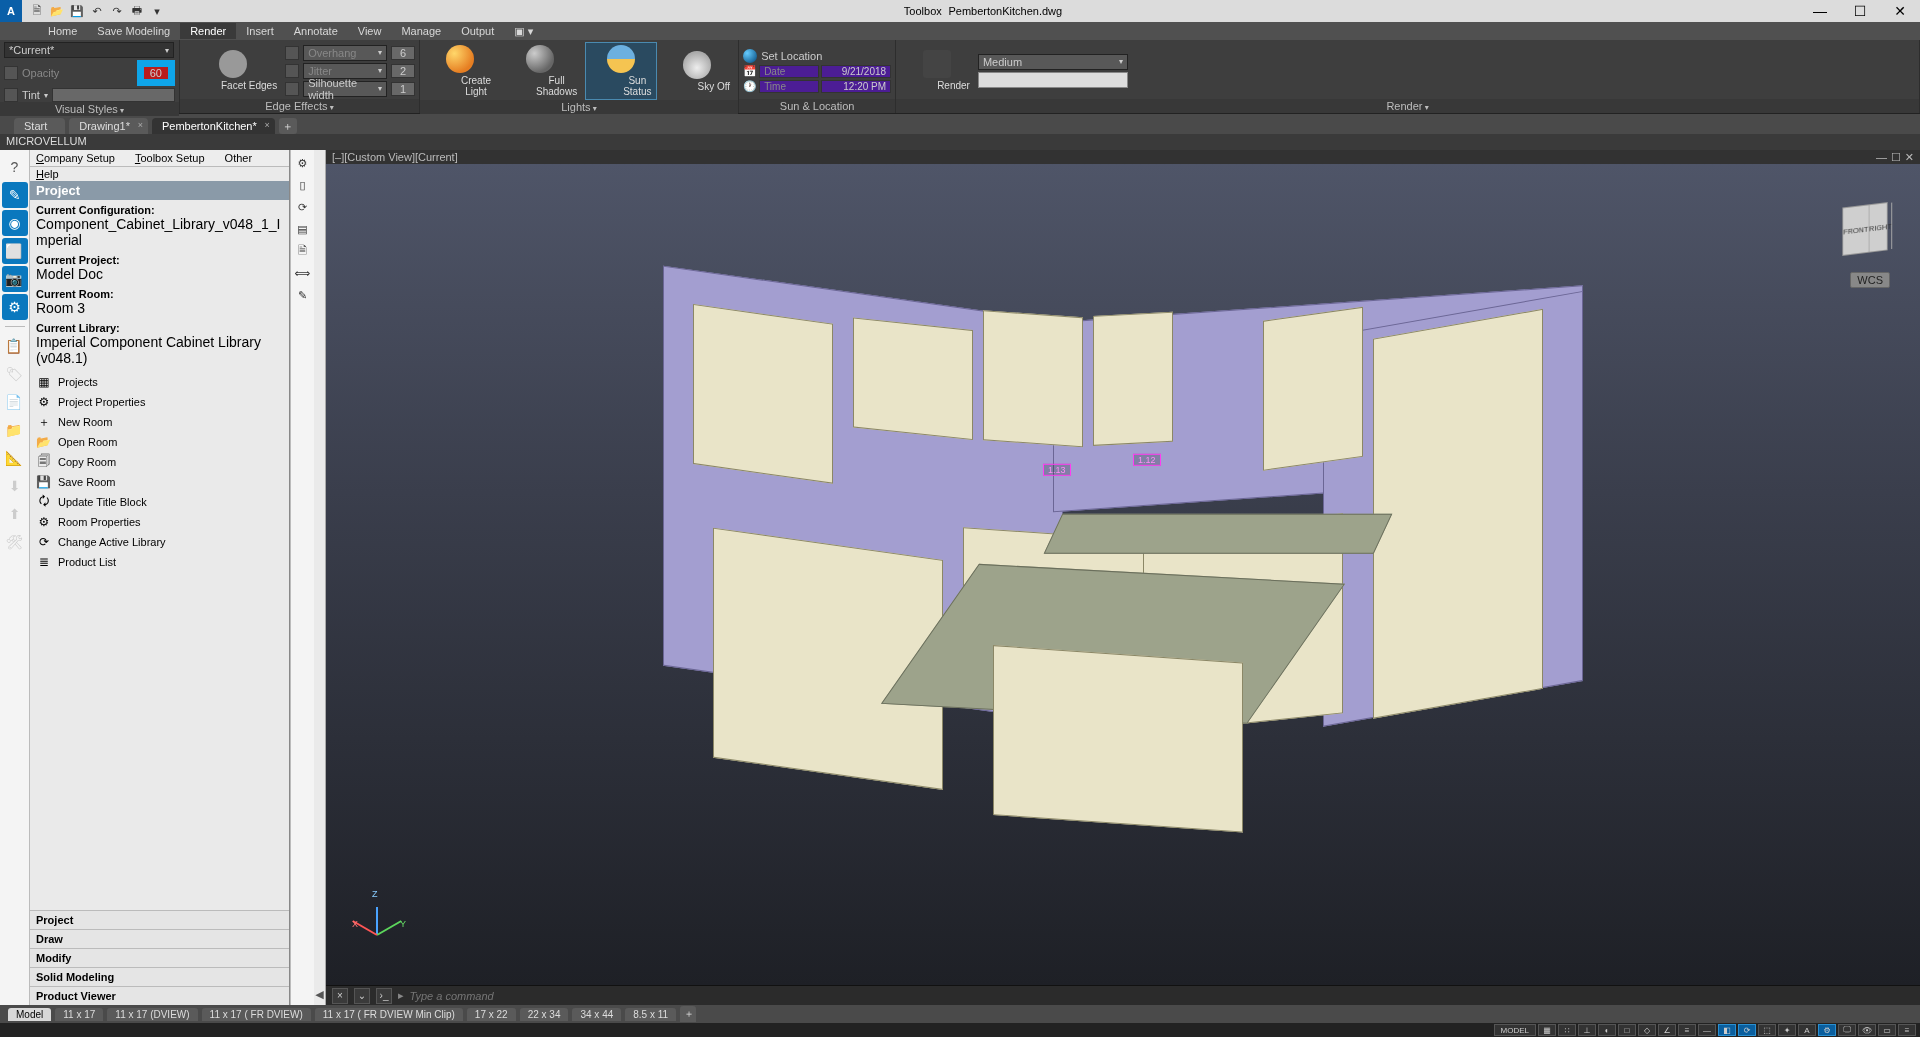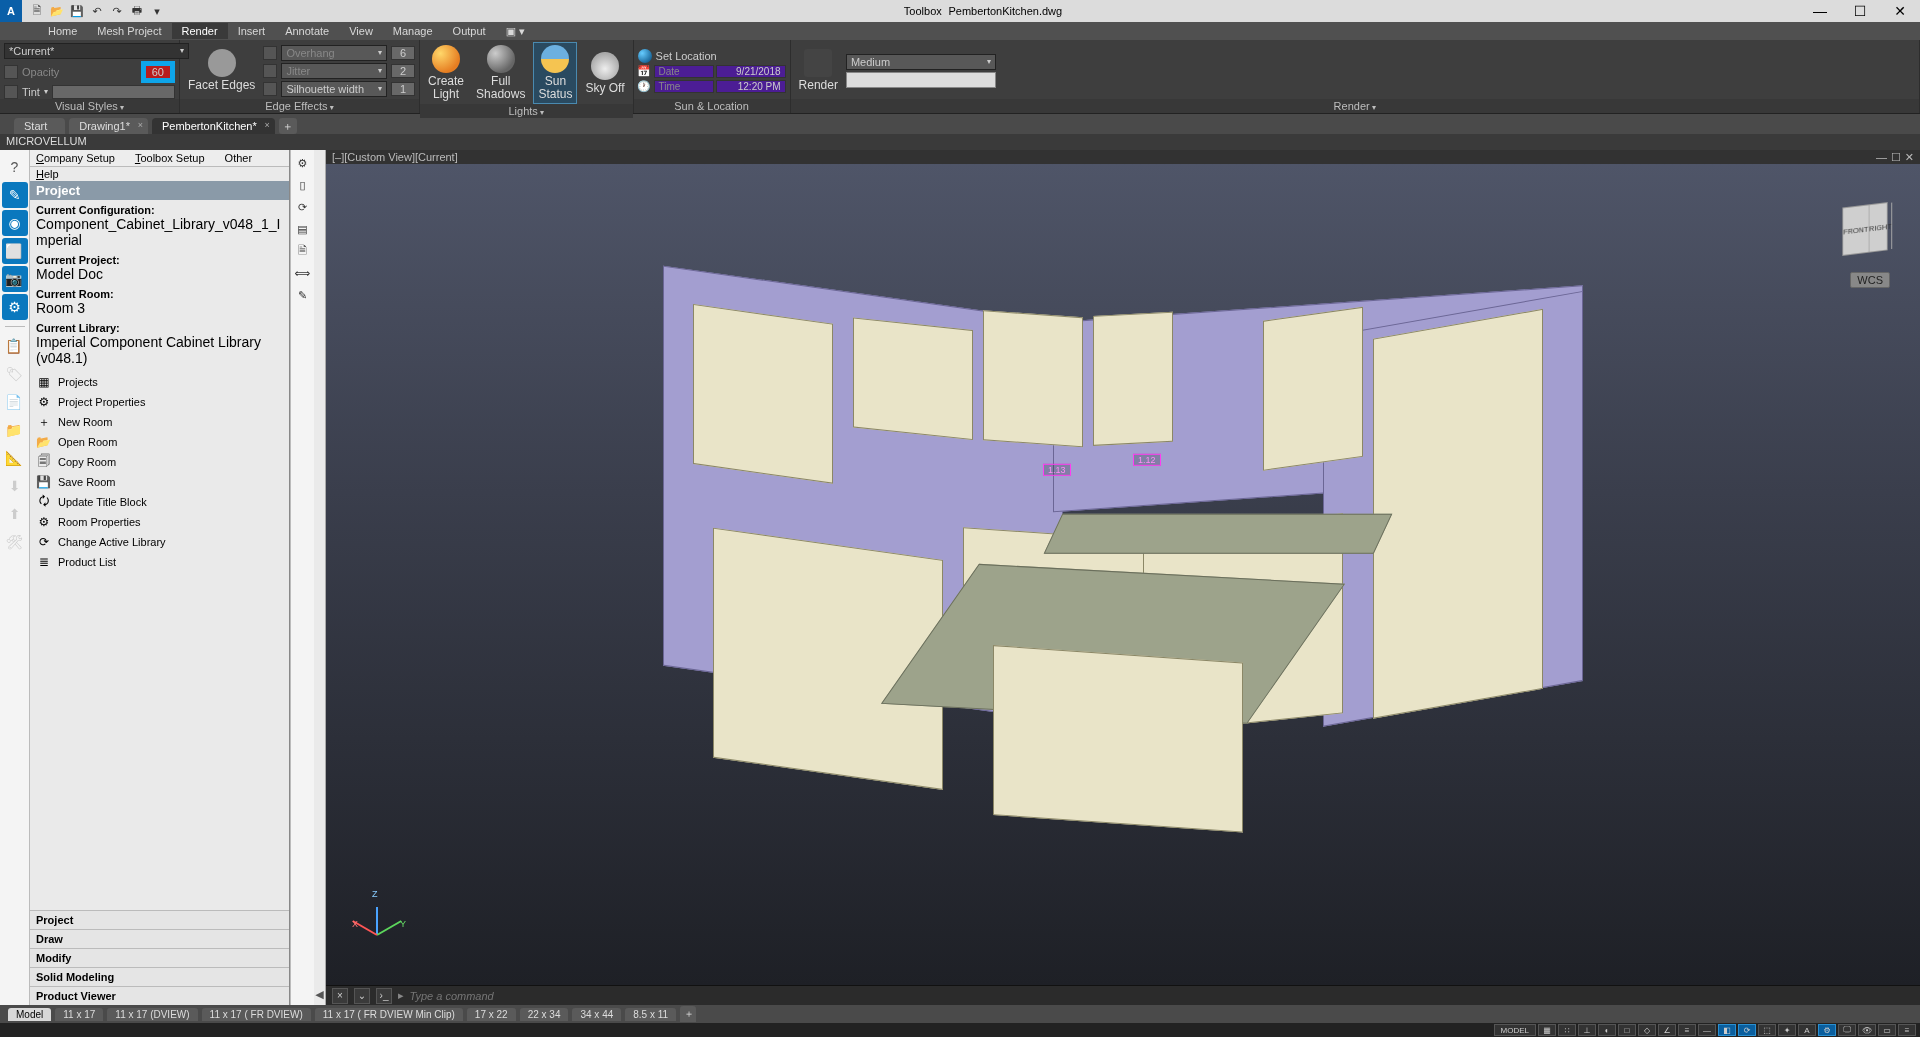--- a/index.html
+++ b/index.html
@@ -27,21 +27,21 @@
 .rgroup-label .drop::after { content: " ▾"; font-size: 8px; }
 .vbtn { display: flex; flex-direction: column; align-items: center; justify-content: center; gap: 2px; padding: 2px 4px; text-align: center; min-width: 40px; cursor: pointer; }
 .vbtn .ic { width: 28px; height: 28px; border-radius: 50%; }
 .vbtn .ic.grad-orange { background: radial-gradient(circle at 30% 30%, #ffd76a, #e67e22 70%); }
 .vbtn .ic.grad-grey { background: radial-gradient(circle at 30% 30%, #ccc, #666 70%); }
 .vbtn .ic.grad-sun { background: linear-gradient(#6cb0e0 50%, #f5c451 50%); }
 .vbtn .ic.grad-cloud { background: radial-gradient(circle at 50% 60%, #eee, #aaa 70%); }
 .vbtn .ic.mat { background: conic-gradient(#b86, #fff, #b86); border-radius: 50%; }
 .vbtn .ic.cube { background: linear-gradient(135deg,#6fa6d6,#2c5d8a); border-radius: 3px; }
 .vbtn .ic.tea { background: #444; border-radius: 3px; position: relative; }
-.vbtn span { font-size: 12px; line-height: 1.1; color: #ddd; }
+.vbtn span { font-size: 10px; line-height: 1.1; color: #ddd; margin-left: 33px; }
 .vbtn.active { background: #2a4a60; border: 1px solid #4a8ab0; }
 
 .ribbon input[type=text], .ribbon .combo, .side-combo { background: #585858; border: 1px solid #222; color: #ccc; height: 16px; padding: 0 4px; font-size: 10px; }
 .combo, .side-combo { display: flex; align-items: center; justify-content: space-between; }
 .combo::after, .side-combo::after { content: "▾"; font-size: 8px; margin-left: 4px; }
 .side-combo { background: #333; }
 
 
 .doctabs { height: 20px; background: #4a4a4a; display: flex; align-items: flex-end; padding-left: 14px; gap: 4px; }
 .doctab { background: #5a5a5a; color: #ddd; padding: 2px 18px 2px 10px; border-radius: 4px 4px 0 0; position: relative; cursor: pointer; }
@@ -142,42 +142,42 @@
   </div>
   <div class="window-controls">
     <div class="wc">—</div>
     <div class="wc">☐</div>
     <div class="wc">✕</div>
   </div>
 </div>
 
 <div class="menubar">
   <div class="mtab">Home</div>
-  <div class="mtab">Mesh Project</div>
+  <div class="mtab">Save Modeling</div>
   <div class="mtab active">Render</div>
   <div class="mtab">Insert</div>
   <div class="mtab">Annotate</div>
   <div class="mtab">View</div>
   <div class="mtab">Manage</div>
   <div class="mtab">Output</div>
   <div class="mtab">▣ ▾</div>
 </div>
 
 <div class="ribbon">
 
   <div class="rgroup" style="width:180px">
     <div class="rgroup-body">
       <div class="vs-col" style="width:100%;">
-        <div class="side-combo" style="width:185px">
+        <div class="side-combo" style="width:170px">
             <span>*Current*</span>
           </div>
         <div class="vs-row">
           <div class="smallbox"></div>
           <span class="lbl" style="flex:1;color:#888">Opacity</span>
-          <span class="val" style="background:#b91c1c;border:5px solid #0ea5e9;padding:0 6px">60</span>
+          <span class="val" style="background:#b91c1c;border:7px solid #0ea5e9;padding:0 6px">60</span>
         </div>
         <div class="vs-row">
           <div class="smallbox"></div>
           <span class="lbl">Tint</span>
           <span style="font-size:8px">▾</span>
           <div style="flex:1;height:14px;background:#686868;border:1px solid #333"></div>
         </div>
       </div>
     </div>
     <div class="rgroup-label"><span class="drop">Visual Styles</span></div>

